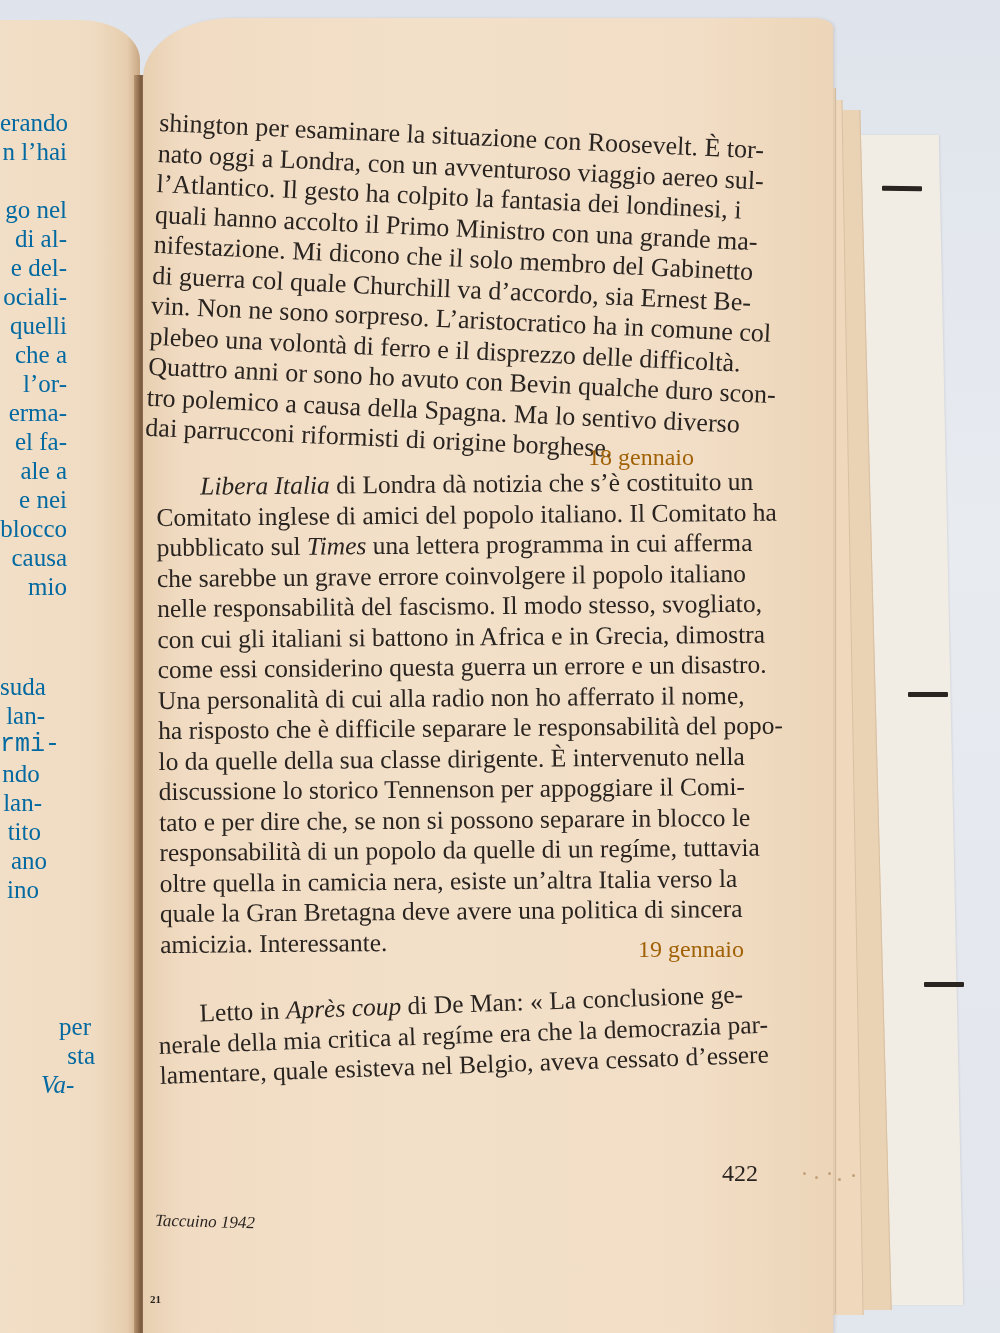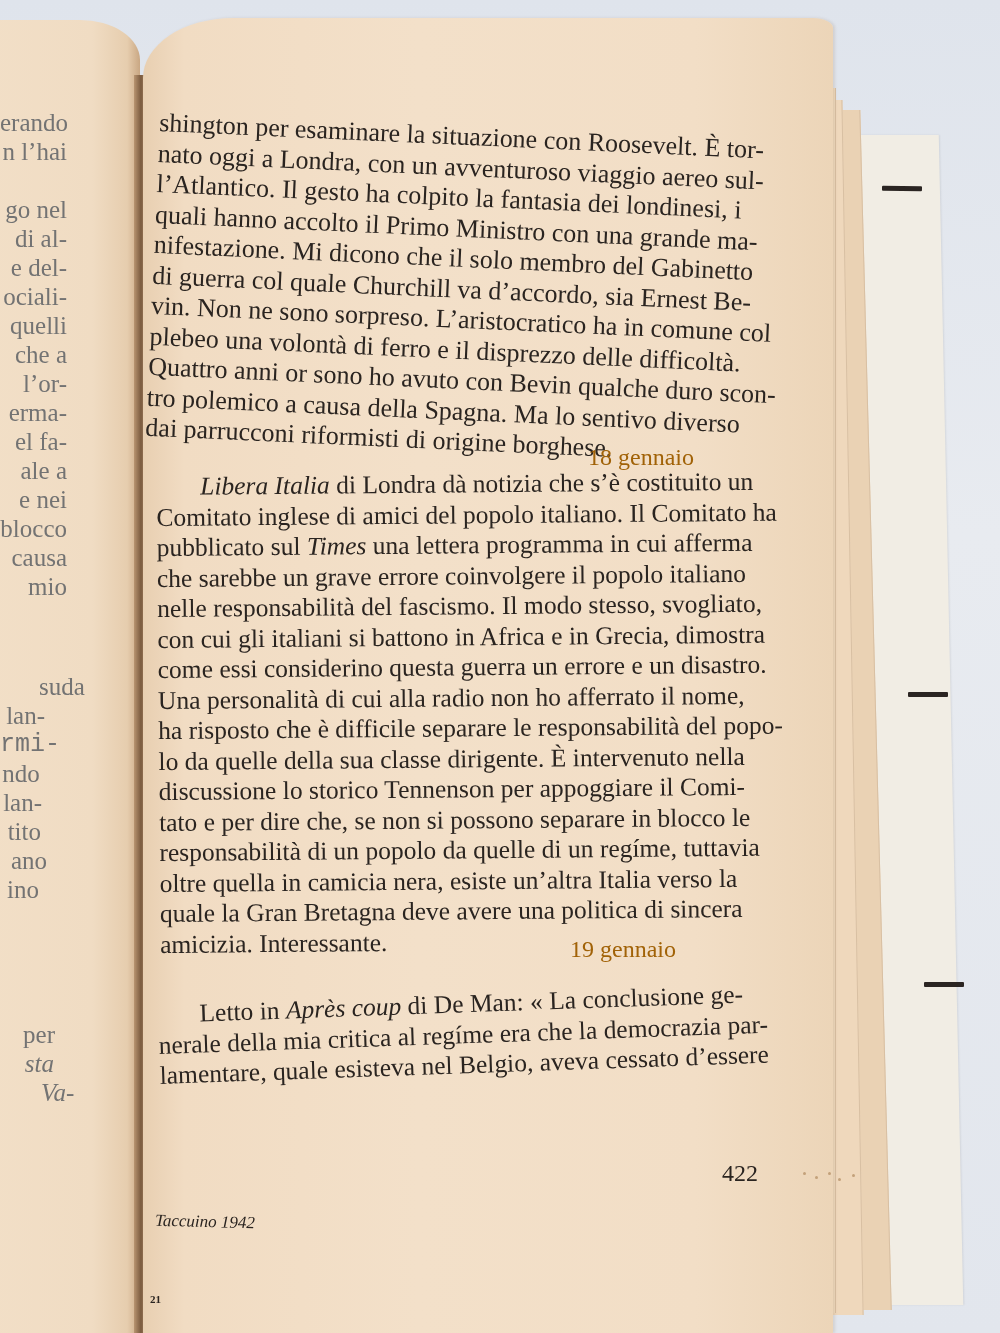--- a/index.html
+++ b/index.html
@@ -45,21 +45,21 @@
       border-top-right-radius: 20px 10px;
       box-shadow: 2px 0 3px rgba(120,90,60,0.15);
     }
     .page-text {
       position: absolute; color: #2a2420; font-size: 25.5px; line-height: 30.5px;
       white-space: nowrap;
     }
     .line { display: block; height: 30.5px; }
     .left-text {
       position: absolute; left: 0; top: 108px; width: 135px;
-      color: #737373; font-size: 25px; line-height: 29px; text-align: right;
+      color: #0369a1; font-size: 25px; line-height: 29px; text-align: right;
     }
     .left-text .ln { display: block; height: 29px; padding-right: 68px; }
     .date-heading {
       position: absolute; font-size: 24px; color: #a16207;
     }
     .ital { font-style: italic; }
     .page-number { position: absolute; font-size: 24px; color: #2a2420; }
     .footer-title { position: absolute; font-size: 17px; font-style: italic; color: #2a2420; }
     .signature { position: absolute; font-size: 11px; font-weight: bold; color: #2a2420; }
     .foxing { position: absolute; width: 3px; height: 3px; border-radius: 50%; background: #b08a5f; opacity: 0.7; }
@@ -92,32 +92,32 @@
   <span class="ln">l’or-</span>
   <span class="ln">erma-</span>
   <span class="ln">el fa-</span>
   <span class="ln">ale a</span>
   <span class="ln">e nei</span>
   <span class="ln">blocco</span>
   <span class="ln">causa</span>
   <span class="ln">mio</span>
 </div>
 <div class="left-text" style="top:672px;">
-  <span class="ln" style="padding-right:116px;margin-left:39px;">suda</span>
+  <span class="ln" style="padding-right:116px;">suda</span>
   <span class="ln" style="padding-right:90px;">lan-</span>
   <span class="ln" style="padding-right:92px;font-family:Liberation Mono, monospace;">rmi-</span>
   <span class="ln" style="padding-right:93px;text-align:center;">ndo</span>
   <span class="ln" style="padding-right:93px;">lan-</span>
   <span class="ln" style="padding-right:94px;">tito</span>
   <span class="ln" style="padding-right:95px;padding-left:11px;">ano</span>
   <span class="ln" style="padding-right:96px;">ino</span>
 </div>
 <div class="left-text" style="top:1012px;">
-  <span class="ln" style="padding-right:80px;margin-top:8px;">per</span>
-  <span class="ln" style="padding-right:81px;font-style:italic;">sta</span>
+  <span class="ln" style="padding-right:44px;">per</span>
+  <span class="ln" style="padding-right:40px;">sta</span>
   <span class="ln" style="padding-right:100px; font-style:italic;padding-left:41px;">Va-</span>
 </div>
 
 <div class="gutter"></div>
 
 <div class="right-page"></div>
 
 <div class="page-text" style="left:160px; top:108px; transform-origin:0 0; transform:rotate(2.6deg); font-size:26px;">
   <span class="line">shington per esaminare la situazione con Roosevelt. È tor-</span>
   <span class="line">nato oggi a Londra, con un avventuroso viaggio aereo sul-</span>
@@ -150,21 +150,21 @@
   <span class="line">ha risposto che è difficile separare le responsabilità del popo-</span>
   <span class="line">lo da quelle della sua classe dirigente. È intervenuto nella</span>
   <span class="line">discussione lo storico Tennenson per appoggiare il Comi-</span>
   <span class="line">tato e per dire che, se non si possono separare in blocco le</span>
   <span class="line">responsabilità di un popolo da quelle di un regíme, tuttavia</span>
   <span class="line">oltre quella in camicia nera, esiste un’altra Italia verso la</span>
   <span class="line">quale la Gran Bretagna deve avere una politica di sincera</span>
   <span class="line">amicizia. Interessante.</span>
 </div>
 
-<div class="date-heading" style="left:570px; top:936px;font-family:Liberation Serif, serif;">19  gennaio</div>
+<div class="date-heading" style="left:638px; top:936px;font-family:Liberation Serif, serif;">19  gennaio</div>
 
 <div class="page-text" style="left:157px; top:1000px; font-size:25.5px; transform-origin:0 0; transform:rotate(-2deg);">
   <span class="line" style="padding-left:42px;">
     <span>Letto in </span><span class="ital">Après coup</span><span> di De Man: « La conclusione ge-</span>
   </span>
   <span class="line">nerale della mia critica al regíme era che la democrazia par-</span>
   <span class="line">lamentare, quale esisteva nel Belgio, aveva cessato d’essere</span>
 </div>
 
 <div class="page-number" style="left:722px; top:1160px;">422</div>

